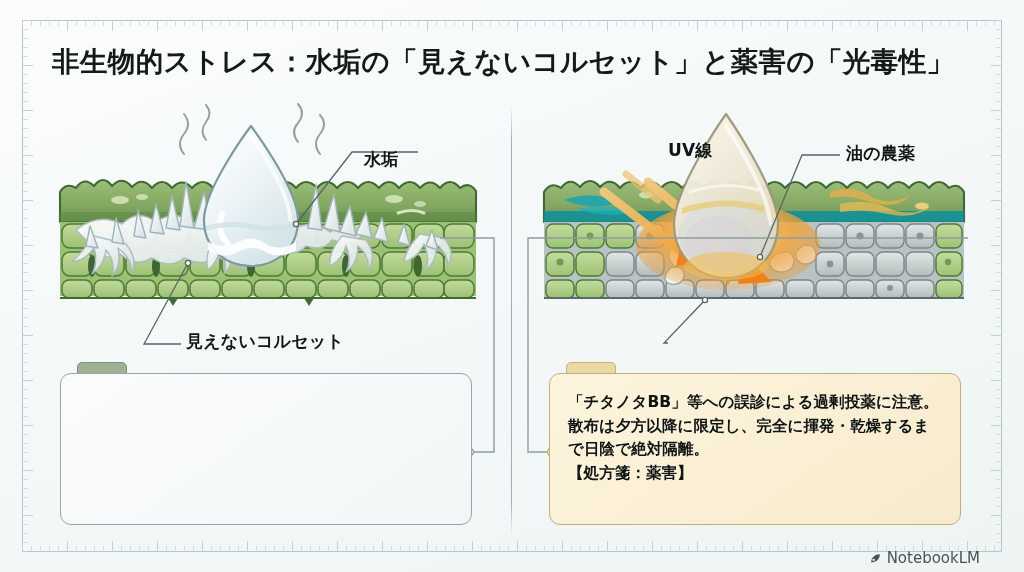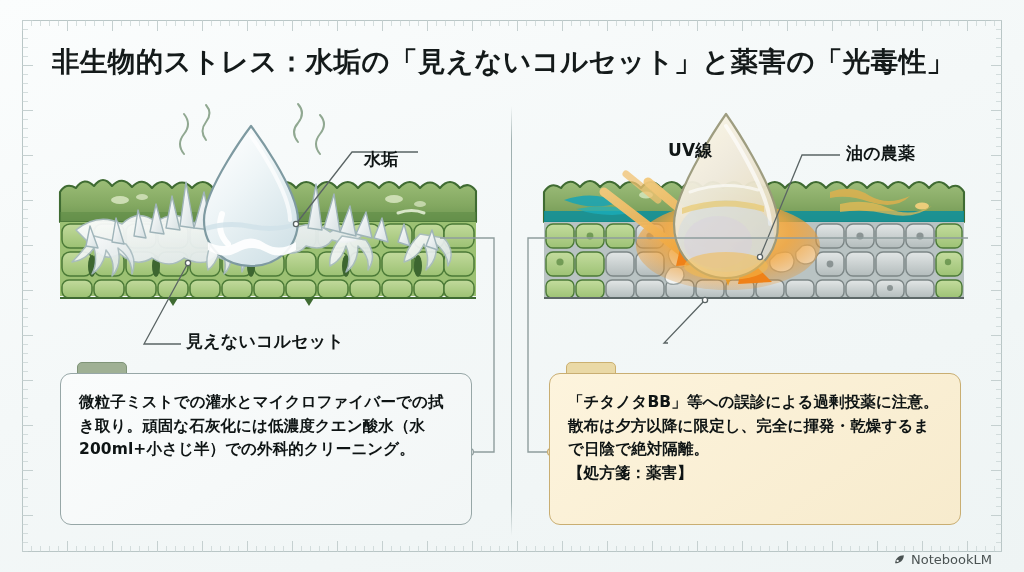--- a/index.html
+++ b/index.html
@@ -98,23 +98,23 @@
     height:152px;
   }
   .rxline{
     font-size:15.5px;font-weight:bold;color:#0e1414;
     line-height:1.52;letter-spacing:0.1px;
   }
   .rxbody{margin-top:1px;}
 
   
   .watermark{
-    position:absolute;right:32px;bottom:5px;
+    position:absolute;right:44px;bottom:5px;
     display:flex;align-items:center;gap:5px;
-    color:#4a5252;font-size:13px;
+    color:#4a5252;font-size:15px;
   }
   .wm-icon{display:block;}
 </style>
 </head>
 <body>
 
 <div class="canvas">
 
   <div class="frame"></div>
   <div class="ruler ruler-top" id="ruler-top">
@@ -795,21 +795,20 @@
   </svg>
 
   <div class="lbl lbl-scale">水垢</div>
   <div class="lbl lbl-corset">見えないコルセット</div>
   <div class="lbl lbl-uv">UV線</div>
   <div class="lbl lbl-oil">油の農薬</div>
 
   <div class="rxwrap rxwrap-left">
     <div class="rxtab rxtab-left"></div>
     <div class="rxbox rxbox-left">
-      <div class="rxline rxbody">微粒子ミストでの灌水とマイクロファイバーでの拭き取り。頑固な石灰化には低濃度クエン酸水（水200ml+小さじ半）での外科的クリーニング。</div>
     </div>
   </div>
 
   <div class="rxwrap rxwrap-right">
     <div class="rxtab rxtab-right"></div>
     <div class="rxbox rxbox-right">
       <div class="rxline rxbody">「チタノタBB」等への誤診による過剰投薬に注意。散布は夕方以降に限定し、完全に揮発・乾燥するまで日陰で絶対隔離。</div>
       <div class="rxline">【処方箋：薬害】</div>
     </div>
   </div>

